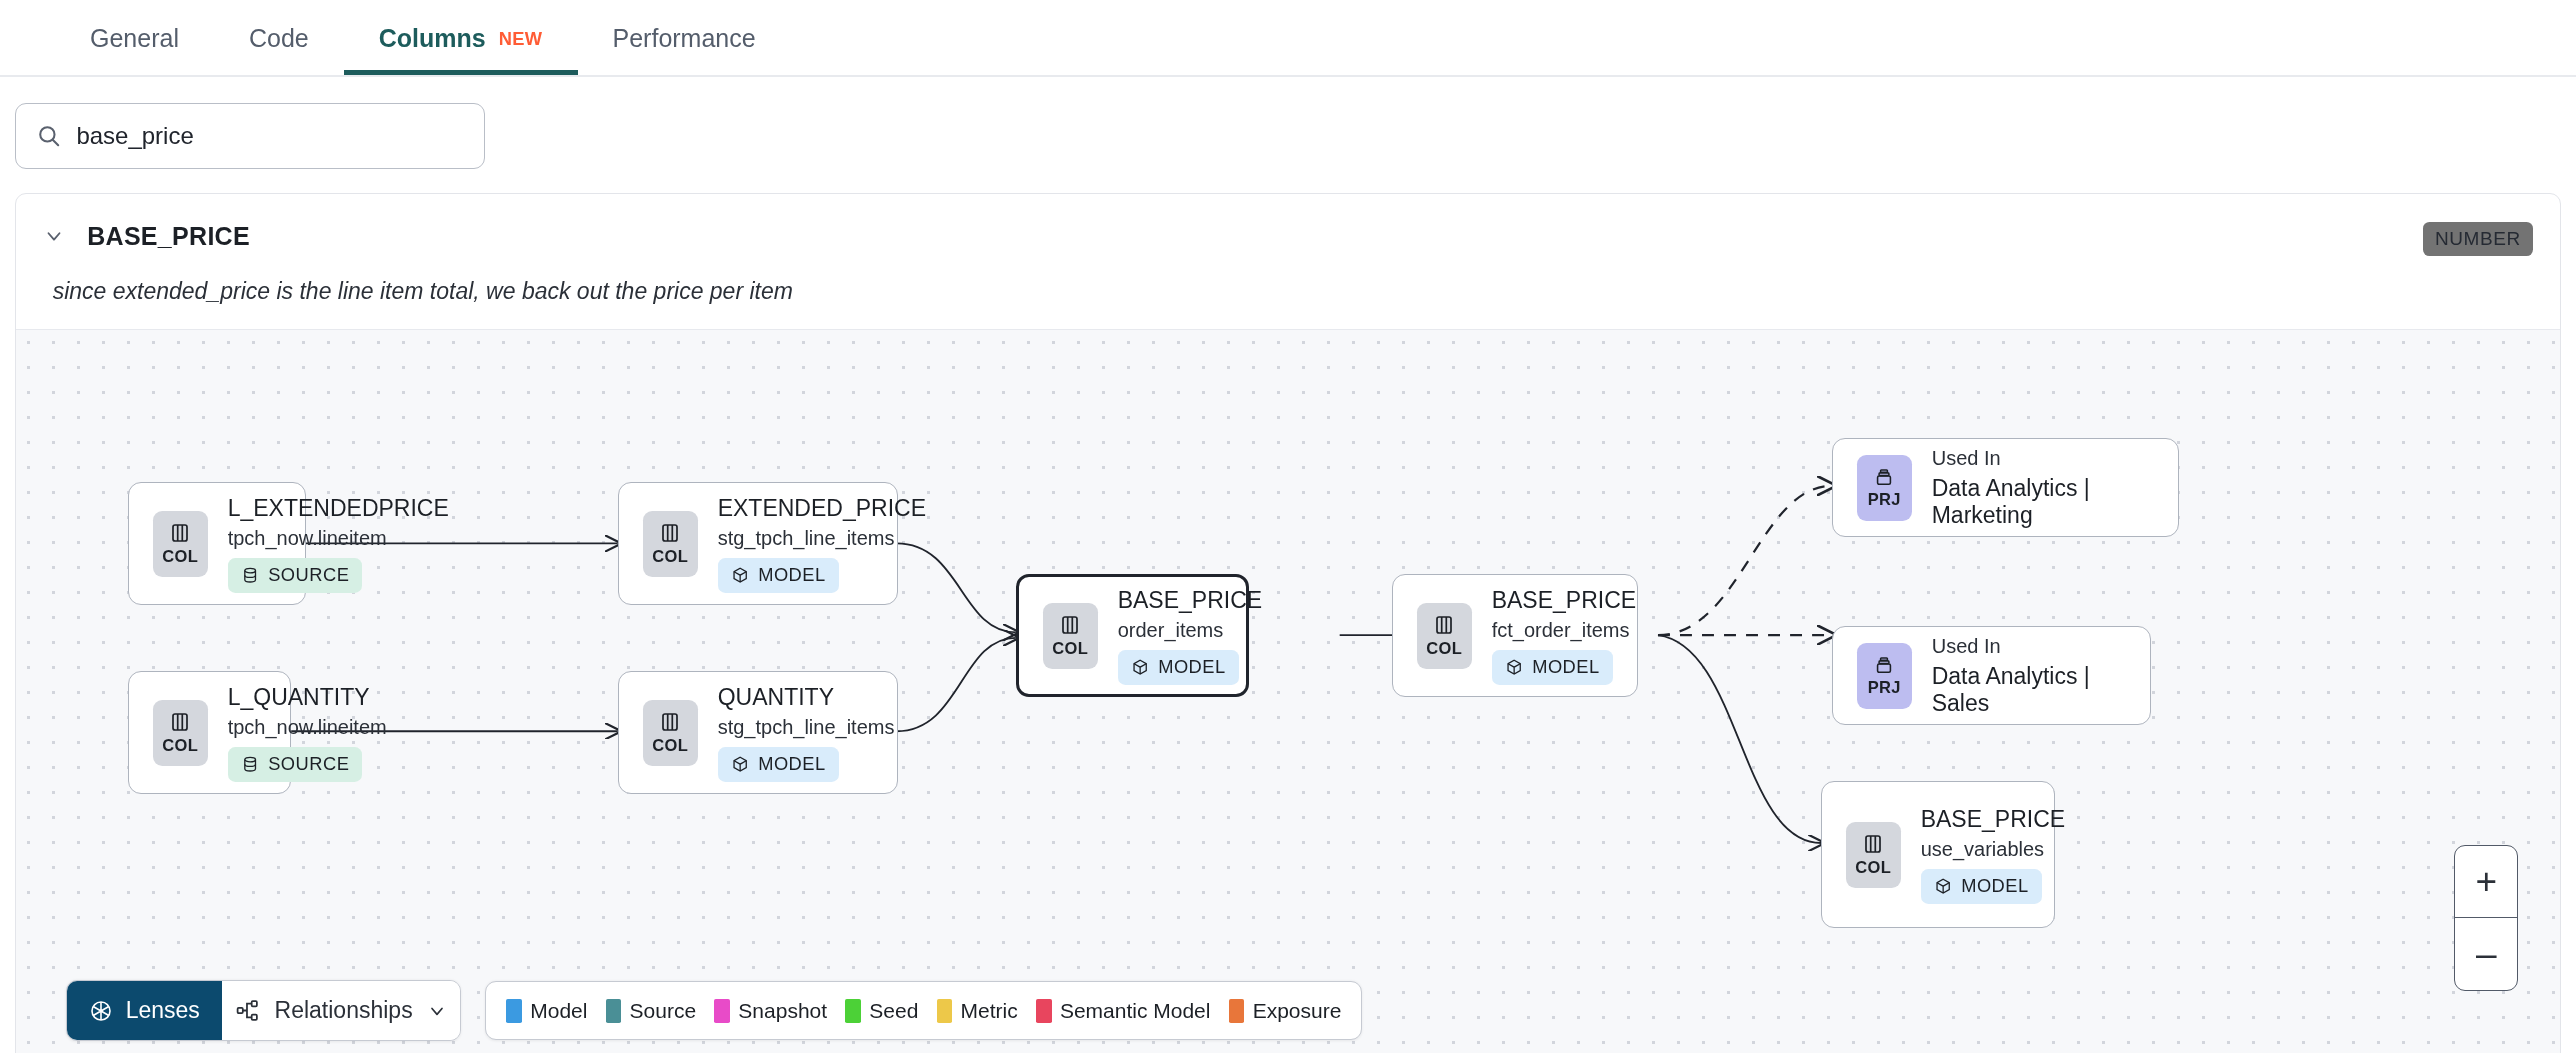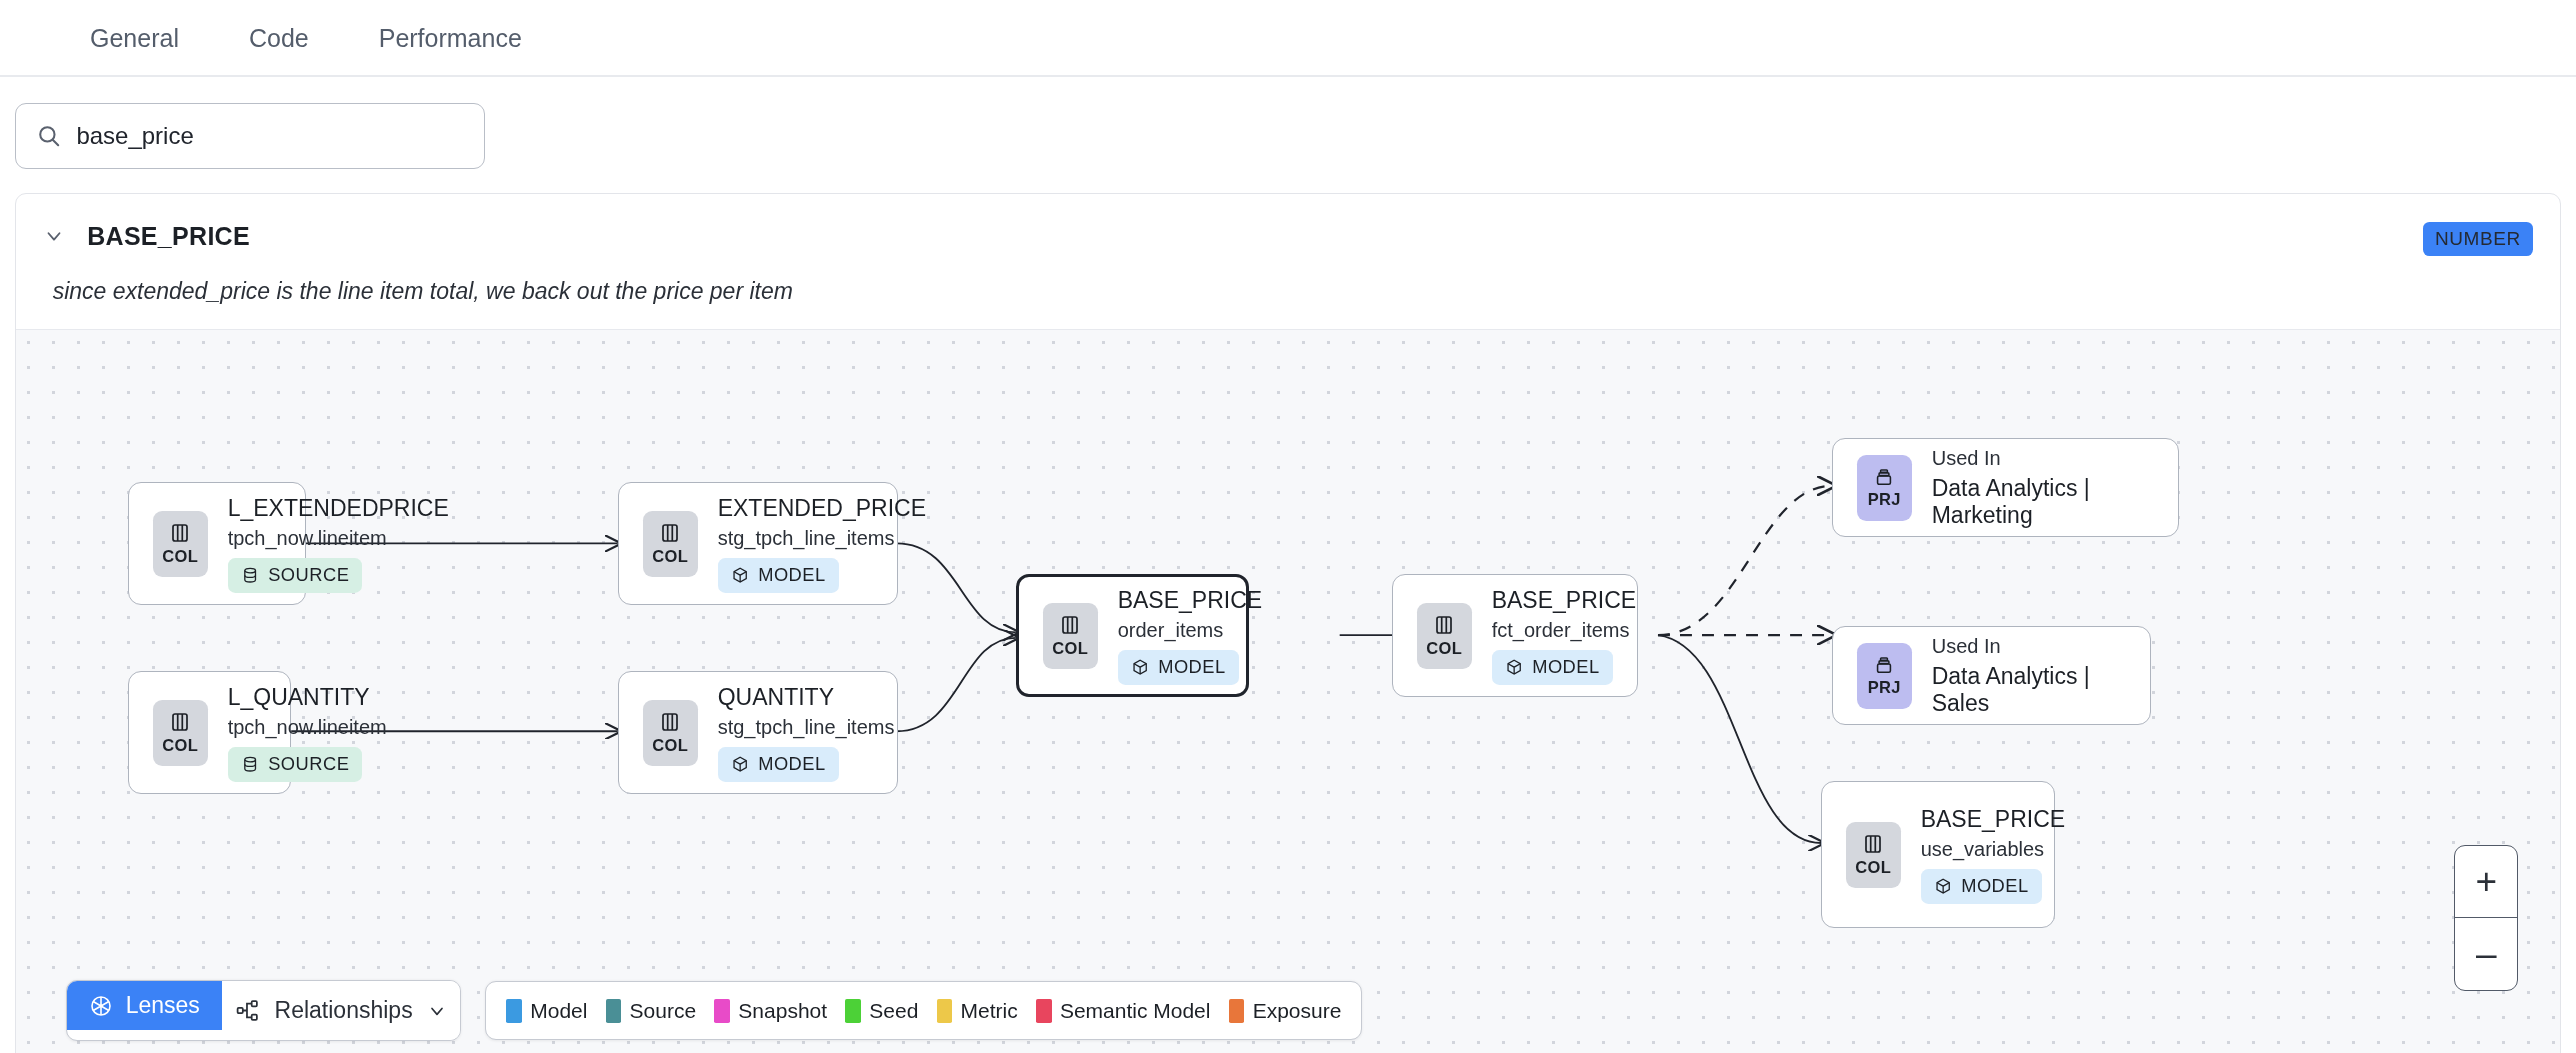--- a/index.html
+++ b/index.html
@@ -83,21 +83,21 @@
     padding: 27.5px 27.5px 0 27.5px;
     display: flex; align-items: flex-start;
   }
   .chev { width: 31px; padding-top: 3.7px; cursor: pointer; flex: none; }
   .col-title {
     font-size: 25px; font-weight: 600; color: #1c2026;
     letter-spacing: 0.3px; margin-left: 13px;
   }
   .col-type {
     margin-left: auto;
-    background: #3b82f6; color: #252a33;
+    background: #737373; color: #252a33;
     font-size: 19px; letter-spacing: 0.6px;
     padding: 6.4px 12px; border-radius: 6.4px;
   }
   .col-desc {
     padding: 22px 37px 24px 37px;
     font-size: 23px; color: #2b3038; font-style: italic;
   }
 
   
   .canvas {
@@ -180,23 +180,23 @@
   .bottombar {
     position: absolute; left: 50px; bottom: 31px;
     display: flex; align-items: center; gap: 24px; z-index: 5;
   }
   .lenses-group {
     display: flex; border-radius: 11px; overflow: hidden;
     border: 1.8px solid #c6cad2; background: #fff;
     box-shadow: 0 0.9px 2.8px rgba(0,0,0,.07);
   }
   .lenses {
-    background: #3b82f6; color: #fff;
+    background: #0c4a6e; color: #fff;
     display: flex; align-items: center; gap: 13px;
-    padding: 0 22px; height: 49px; font-size: 23px; cursor: pointer;
+    padding: 0 22px; height: 59px; font-size: 23px; cursor: pointer;
   }
   .relationships {
     display: flex; align-items: center; gap: 14.7px;
     padding: 0 13px; height: 59px; font-size: 23px;
     color: #2b3038; cursor: pointer; background: #fff;
   }
   .legend {
     display: flex; align-items: center; gap: 18.3px;
     height: 59px; padding: 0 20px;
     border: 1.8px solid #c6cad2; border-radius: 11px;
@@ -207,20 +207,24 @@
 </style>
 </head>
 <body>
 
 <div class="tabbar">
   <div class="tab">
     <span>General</span>
   </div>
   <div class="tab">
     <span>Code</span>
+  </div>
+  <div class="tab active">
+    <span>Columns</span>
+    <span class="tab-new">NEW</span>
   </div>
   <div class="tab">
     <span>Performance</span>
   </div>
 </div>
 
 <div class="searchwrap">
   <div class="searchbox">
     <span class="ico">
       <svg width="26" height="26" viewBox="0 0 24 24" fill="none" stroke="#5a616e" stroke-width="1.9">

